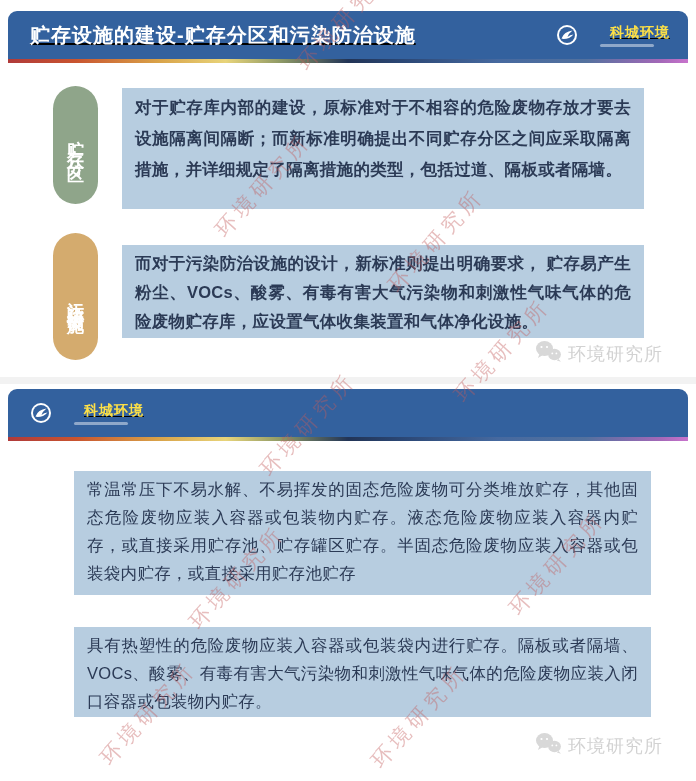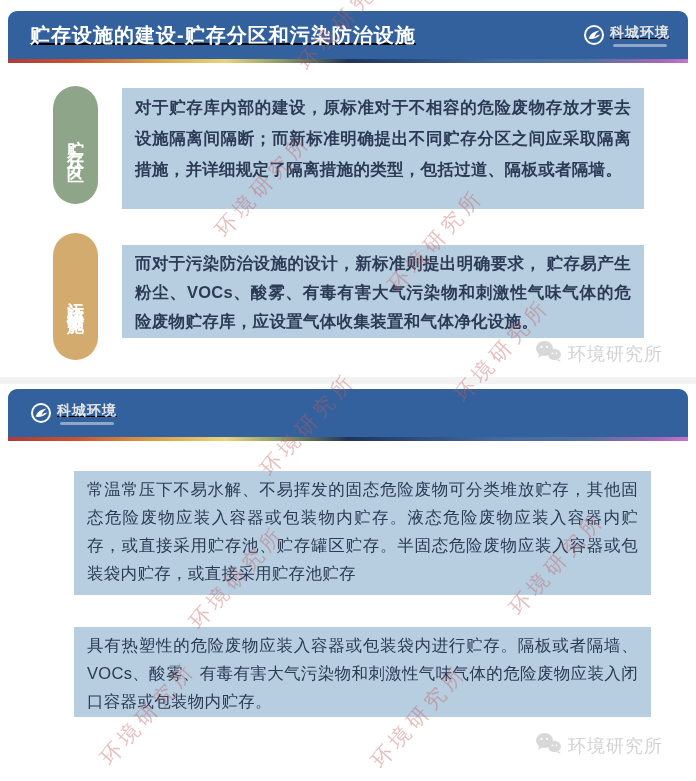--- a/index.html
+++ b/index.html
@@ -12,21 +12,21 @@
        padding:0 18px 0 22px;box-sizing:border-box;z-index:2;text-decoration:underline;}
   .bar-title{color:#ffffff;font-size:20px;font-weight:bold;letter-spacing:1px;white-space:nowrap;}
   .grad{position:absolute;left:8px;width:680px;height:4px;z-index:2;
         background:linear-gradient(90deg,#b03a3a 0%,#c9542f 10%,#d9a248 22%,#e8d47a 32%,
         #8f9a66 40%,#223456 50%,#2b4775 58%,#46699f 72%,#53719e 85%,#a468b8 96%,#c873cc 100%);}
 
   
   .brand{display:flex;align-items:center;gap:5px;}
   .brand-icon{display:flex;}
   .brand-col{display:flex;flex-direction:column;align-items:center;}
-  .brand-text{color:#e5e5e5;font-size:14px;font-weight:bold;letter-spacing:1px;white-space:nowrap;}
+  .brand-text{color:#fde047;font-size:14px;font-weight:bold;letter-spacing:1px;white-space:nowrap;margin-left:27px;}
   .brand-sub{width:54px;height:3px;border-radius:2px;background:rgba(255,255,255,.45);margin-top:2px;}
 
   
   .pill{position:absolute;left:53px;width:45px;border-radius:23px;display:flex;
         align-items:center;justify-content:center;z-index:2;}
   .pill span{writing-mode:vertical-rl;text-orientation:upright;color:#ffffff;
              font-weight:bold;font-size:17px;line-height:1;}
   .pill-green{top:86px;height:118px;background:#8fa58a;}
   .pill-green span{letter-spacing:9px;}
   .pill-gold{top:233px;height:127px;background:#d4ab6e;}

